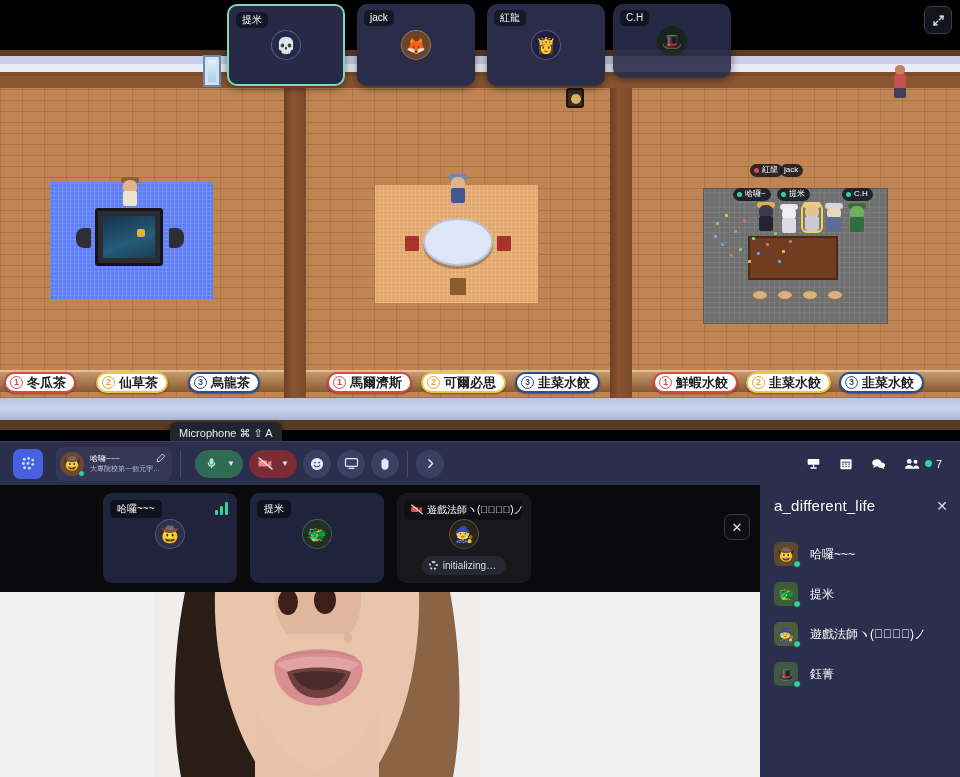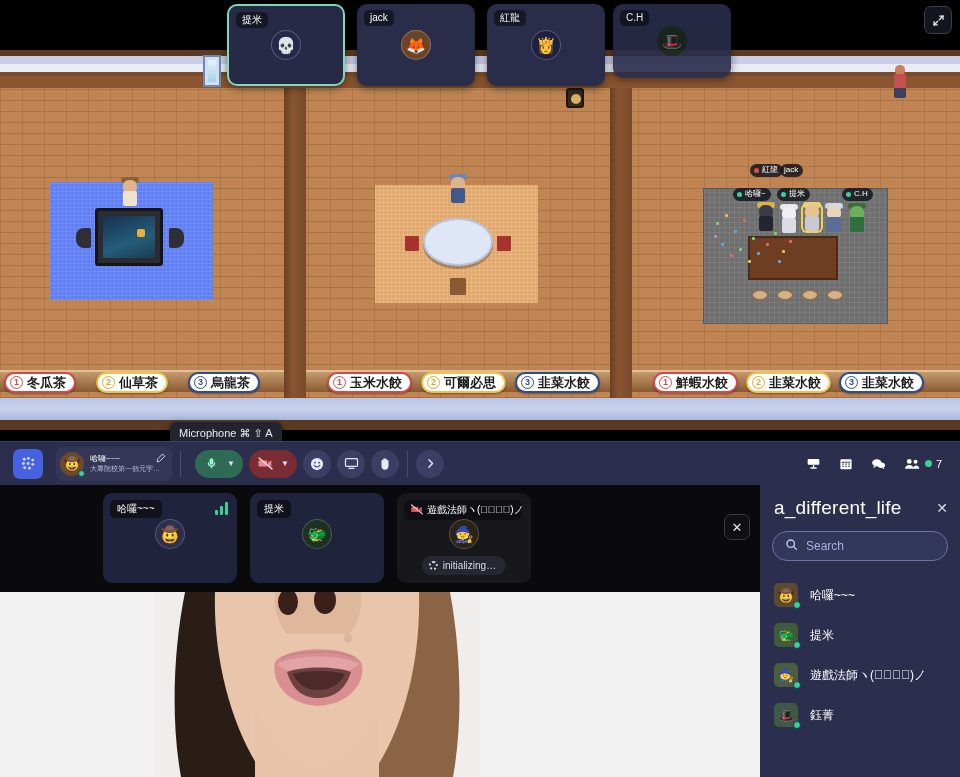--- a/index.html
+++ b/index.html
@@ -236,21 +236,21 @@
 
   
   #rightpanel {
     position: absolute; left: 760px; top: 485px; width: 200px; height: 292px;
     background: #2b2e4d;
   }
   #rightpanel .rp-head {
     display: flex; align-items: center; justify-content: space-between;
     padding: 12px 12px 6px 14px;
   }
-  #rightpanel .rp-title { color: #fff; font-size: 19px; letter-spacing: .2px; }
+  #rightpanel .rp-title { color: #fff; font-size: 15px; letter-spacing: .2px; }
   #rightpanel .rp-close { color: #d8dae8; font-size: 14px; }
   .searchbox {
     margin: 6px 12px 0 12px; height: 30px; border-radius: 15px;
     border: 1px solid #6d72a8; background: #33375a;
     display: flex; align-items: center; gap: 8px; padding: 0 12px;
   }
   .searchbox .ph { color: #a9ade0; font-size: 12px; }
   .plist { margin-top: 14px; }
   .prow { display: flex; align-items: center; gap: 12px; padding: 8px 14px; }
   .prow .pa {
@@ -397,21 +397,21 @@
     <div class="drink y" style="left:96px; top:372px;">
       <span class="num">2</span>
       <span class="lbl">仙草茶</span>
     </div>
     <div class="drink b" style="left:188px; top:372px;">
       <span class="num">3</span>
       <span class="lbl">烏龍茶</span>
     </div>
     <div class="drink r" style="left:327px; top:372px;">
       <span class="num">1</span>
-      <span class="lbl">玉米水餃</span>
+      <span class="lbl">馬爾濟斯</span>
     </div>
     <div class="drink y" style="left:421px; top:372px;">
       <span class="num">2</span>
       <span class="lbl">可爾必思</span>
     </div>
     <div class="drink b" style="left:515px; top:372px;">
       <span class="num">3</span>
       <span class="lbl">韭菜水餃</span>
     </div>
     <div class="drink r" style="left:653px; top:372px;">
@@ -635,29 +635,20 @@
       </svg>
     </div>
   </div>
   <div class="blackgap" style="top:485px; height:0;"></div>
 
   <div id="rightpanel">
     <div class="rp-head">
       <span class="rp-title">a_different_life</span>
       <span class="rp-close">✕</span>
     </div>
-    <div class="searchbox">
-      <span>
-        <svg viewBox="0 0 16 16" width="13" height="13" fill="none" stroke="#c3c7ee" stroke-width="1.7" stroke-linecap="round">
-          <circle cx="7" cy="7" r="4.6"></circle>
-            <path d="M10.6 10.6L14 14"></path>
-        </svg>
-      </span>
-      <span class="ph">Search</span>
-    </div>
     <div class="plist">
       <div class="prow">
         <span class="pa" style="background:#5b4a2e;">🤠<span class="online"></span></span>
         <span class="pn">哈囉~~~</span>
       </div>
       <div class="prow">
         <span class="pa" style="background:#3f5c3a;">🐲<span class="online"></span></span>
         <span class="pn">提米</span>
       </div>
       <div class="prow">

